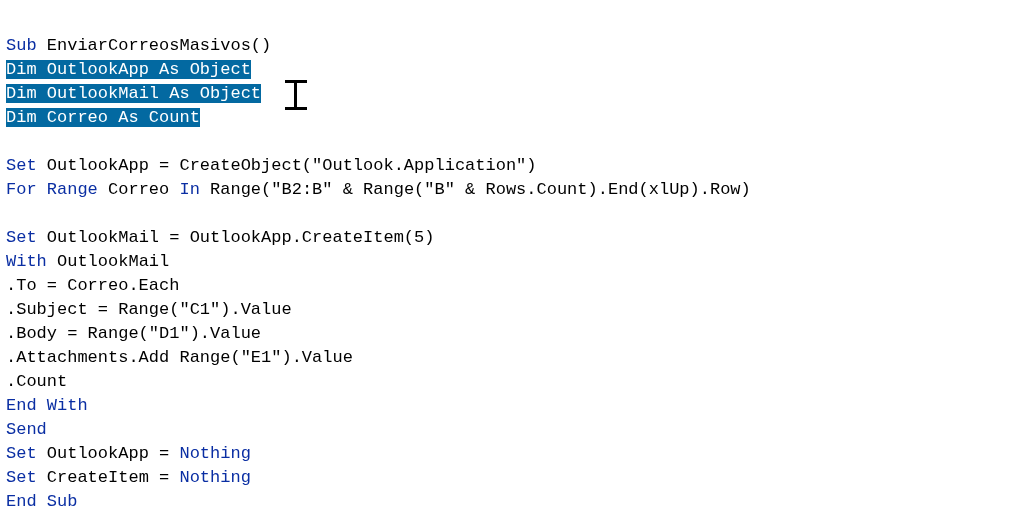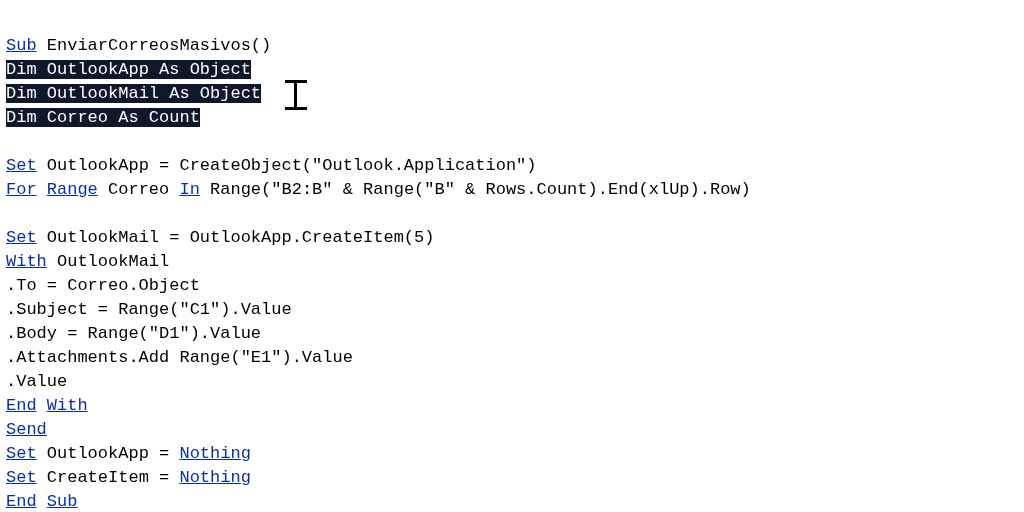--- a/index.html
+++ b/index.html
@@ -13,22 +13,22 @@
   .code-area {
     font-family: "Courier New", Courier, monospace;
     font-size: 17px;
     line-height: 24px;
     padding: 10px 6px 6px 6px;
     white-space: pre;
     color: #000000;
     position: relative;
     filter: blur(0.3px);
   }
-  .kw { color: #0a2ea3; text-decoration: underline; }
-  .sel { background: #0f172a; color: #ffffff; }
+  .kw { color: #0a2ea3; }
+  .sel { background: #0369a1; color: #ffffff; }
   .cursor {
     position: absolute;
     width: 20px;
     height: 30px;
     pointer-events: none;
   }
   .cursor .bar { position: absolute; background: #000; }
   .cursor .top { left: 0; top: 0; width: 22px; height: 3px; }
   .cursor .bot { left: 0; bottom: 0; width: 22px; height: 3px; }
   .cursor .mid { left: 9px; top: 0; width: 3px; height: 30px; }
@@ -40,25 +40,25 @@
 <span><span class="kw">Sub</span><span> EnviarCorreosMasivos()</span></span>
 <span><span class="sel"><span>Dim</span><span> OutlookApp </span><span>As</span><span> </span><span>Object</span></span></span>
 <span><span class="sel"><span>Dim</span><span> OutlookMail </span><span>As</span><span> </span><span>Object</span></span></span>
 <span><span class="sel"><span>Dim</span><span> Correo </span><span>As</span><span> Count</span></span></span>
 <span></span>
 <span><span class="kw">Set</span><span> OutlookApp = CreateObject("Outlook.Application")</span></span>
 <span><span class="kw">For</span><span> </span><span class="kw">Range</span><span> Correo </span><span class="kw">In</span><span> Range("B2:B" &amp; Range("B" &amp; Rows.Count).End(xlUp).Row)</span></span>
 <span></span>
 <span><span class="kw">Set</span><span> OutlookMail = OutlookApp.CreateItem(5)</span></span>
 <span><span class="kw">With</span><span> OutlookMail</span></span>
-<span>.To = Correo.Object</span>
+<span>.To = Correo.Each</span>
 <span>.Subject = Range("C1").Value</span>
 <span>.Body = Range("D1").Value</span>
 <span>.Attachments.Add Range("E1").Value</span>
-<span>.Value</span>
+<span>.Count</span>
 <span><span class="kw">End</span><span> </span><span class="kw">With</span></span>
 <span><span class="kw">Send</span></span>
 <span><span class="kw">Set</span><span> OutlookApp = </span><span class="kw">Nothing</span></span>
 <span><span class="kw">Set</span><span> CreateItem = </span><span class="kw">Nothing</span></span>
 <span><span class="kw">End</span><span> </span><span class="kw">Sub</span></span>
 <div class="cursor" style="left:285px;top:80px;">
   <div class="bar top"></div>
   <div class="bar mid"></div>
   <div class="bar bot"></div>
 </div>

